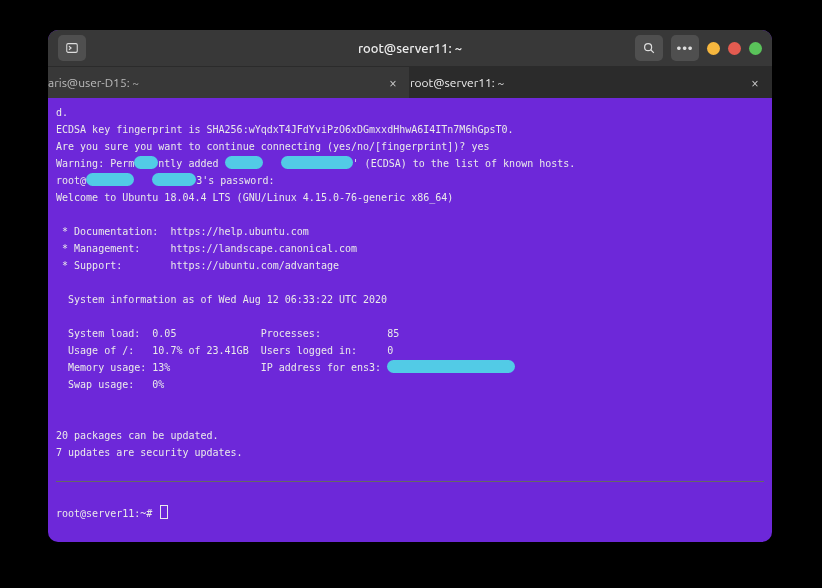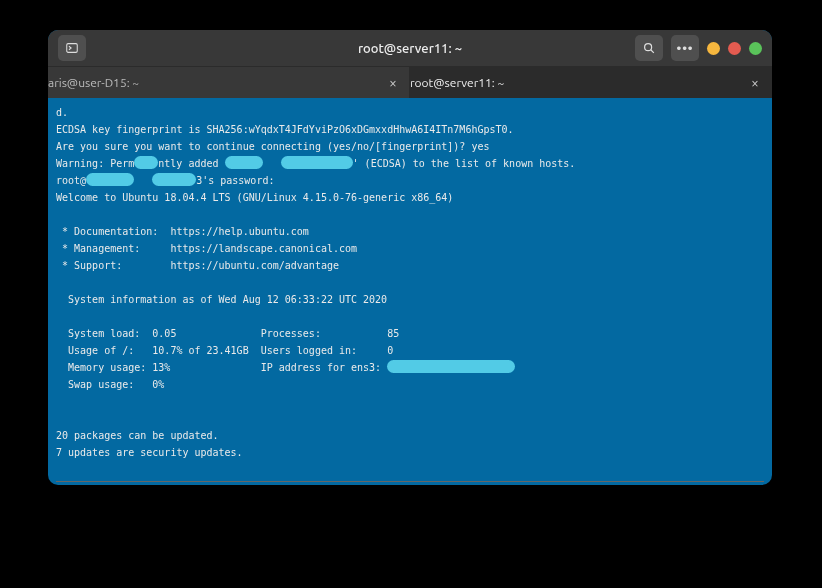--- a/index.html
+++ b/index.html
@@ -9,22 +9,22 @@
       height: 588px;
       font-family: "Ubuntu", "Segoe UI", sans-serif;
       overflow: hidden;
       position: relative;
     }
     .window {
       position: absolute;
       left: 48px;
       top: 30px;
       width: 724px;
-      height: 455px;
-      background: #0369a1;
+      height: 512px;
+      background: #6d28d9;
       border-radius: 10px;
       box-shadow: 0 8px 30px rgba(0,0,0,.5);
       overflow: hidden;
       display: flex;
       flex-direction: column;
     }
     .titlebar {
       height: 36px;
       background: #383838;
       display: flex;

